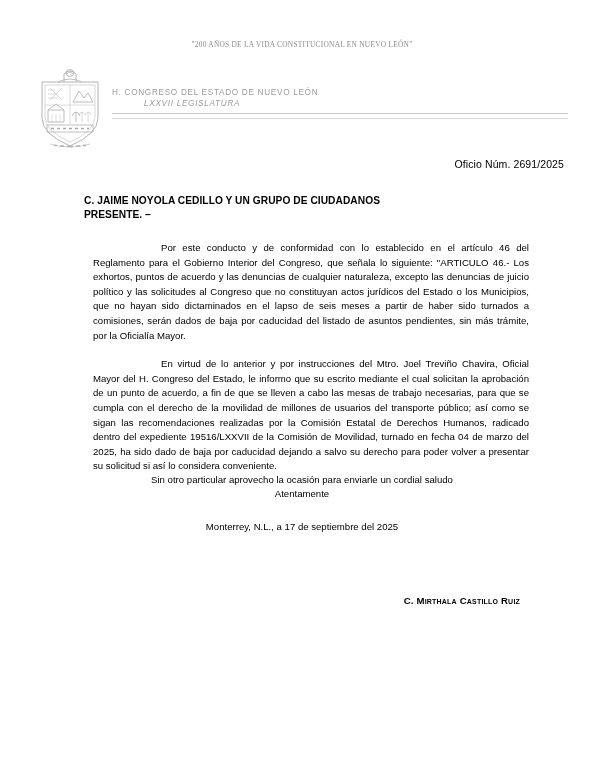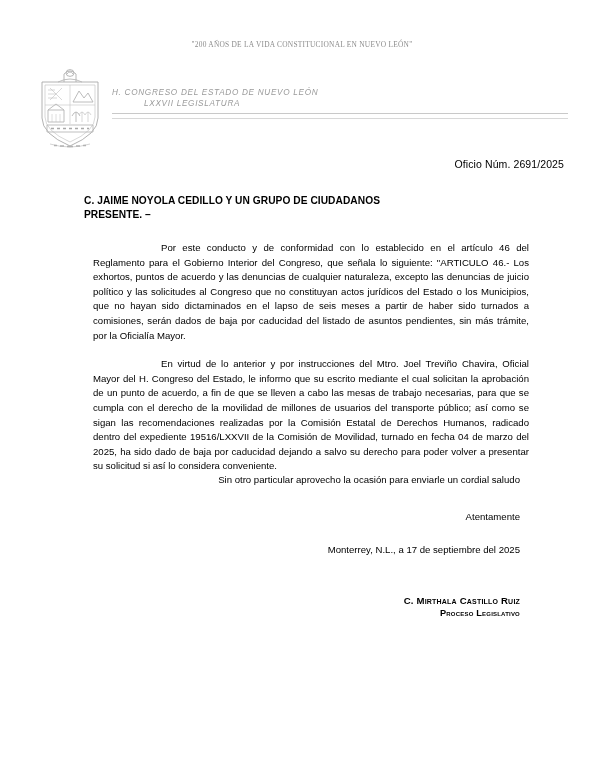--- a/index.html
+++ b/index.html
@@ -53,21 +53,20 @@
   .crest svg { display: block; width: 72px; height: 88px; }
 
   .masthead {
     position: absolute;
     left: 80px;
     top: 26px;
     right: 0;
   }
   .masthead-line1 {
     font-family: "Liberation Sans", sans-serif;
-    font-style: italic;
     font-size: 8.2px;
     letter-spacing: 0.7px;
     color: #9a9a9a;
     white-space: nowrap;
   }
   .masthead-line2 {
     font-family: "Liberation Sans", sans-serif;
     font-style: italic;
     font-size: 8.2px;
     letter-spacing: 0.7px;
@@ -140,23 +139,22 @@
   .closing {
     position: absolute;
     top: 473px;
     left: 84px;
     width: 436px;
     text-align: center;
   }
   .closing-line {
     font-size: 9.6px;
     line-height: 14px;
-    text-align: right;
-  }
-  .closing-atentamente { margin-top: 23px; }
+  }
+  .closing-atentamente { }
   .closing-place { margin-top: 19px; }
 
   
   .signature {
     position: absolute;
     top: 594px;
     left: 84px;
     width: 436px;
     text-align: right;
   }
@@ -243,16 +241,15 @@
   </div>
 
   <div class="closing">
     <div class="closing-line">Sin otro particular aprovecho la ocasión para enviarle un cordial saludo</div>
     <div class="closing-line closing-atentamente">Atentamente</div>
     <div class="closing-line closing-place">Monterrey, N.L., a 17 de septiembre del 2025</div>
   </div>
 
   <div class="signature">
     <div class="sig-name">C. Mirthala Castillo Ruiz</div>
-    <div class="sig-role">Proceso Legislativo</div>
   </div>
 
 </div>
 
 </body></html>

